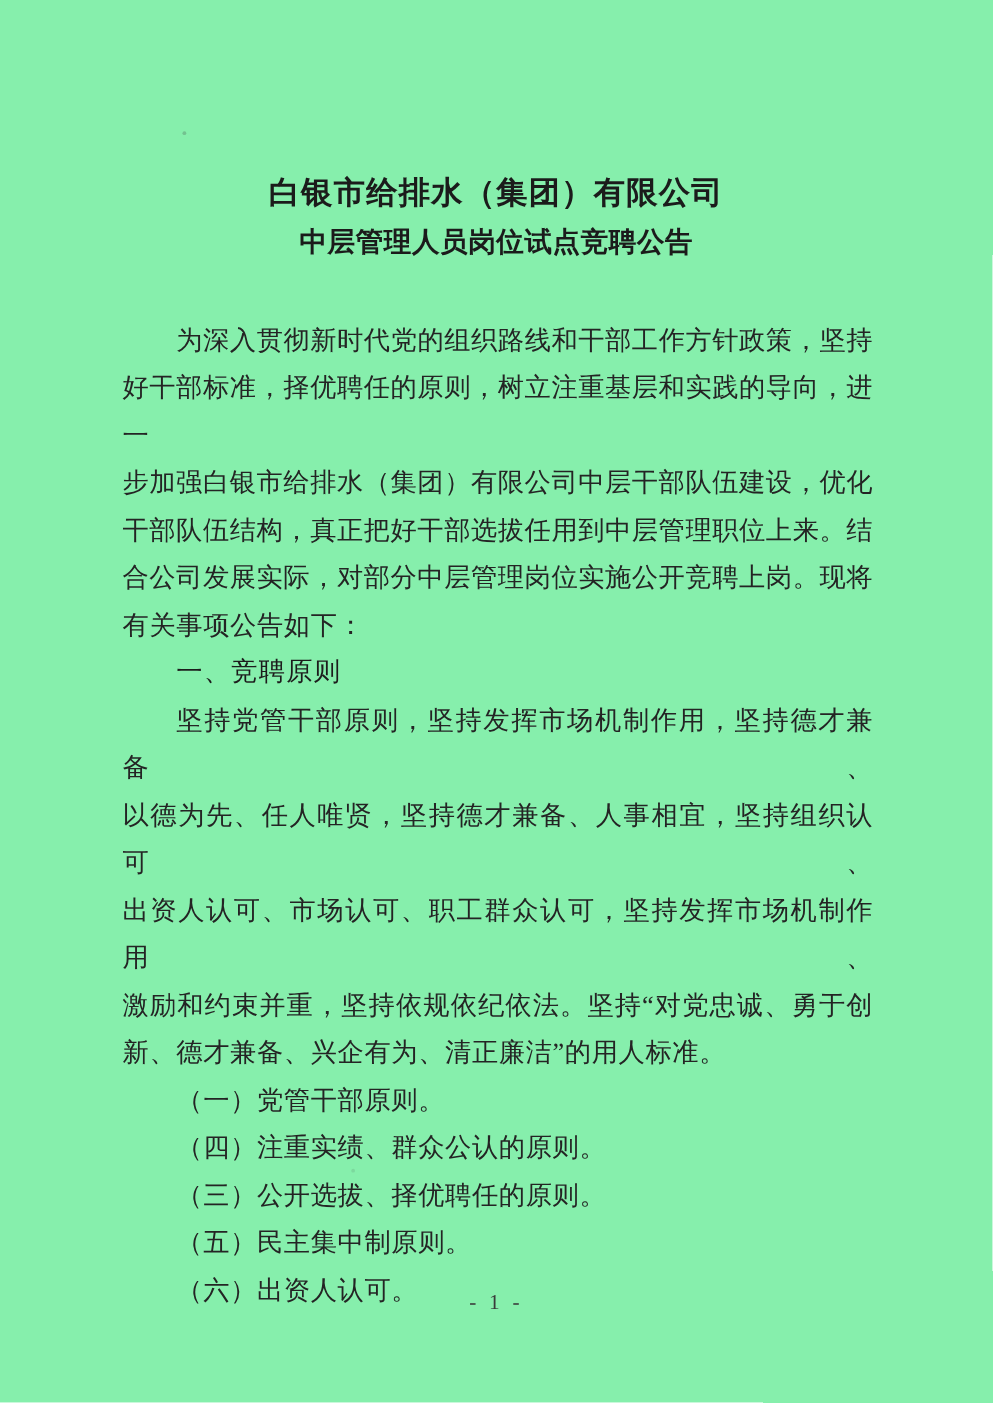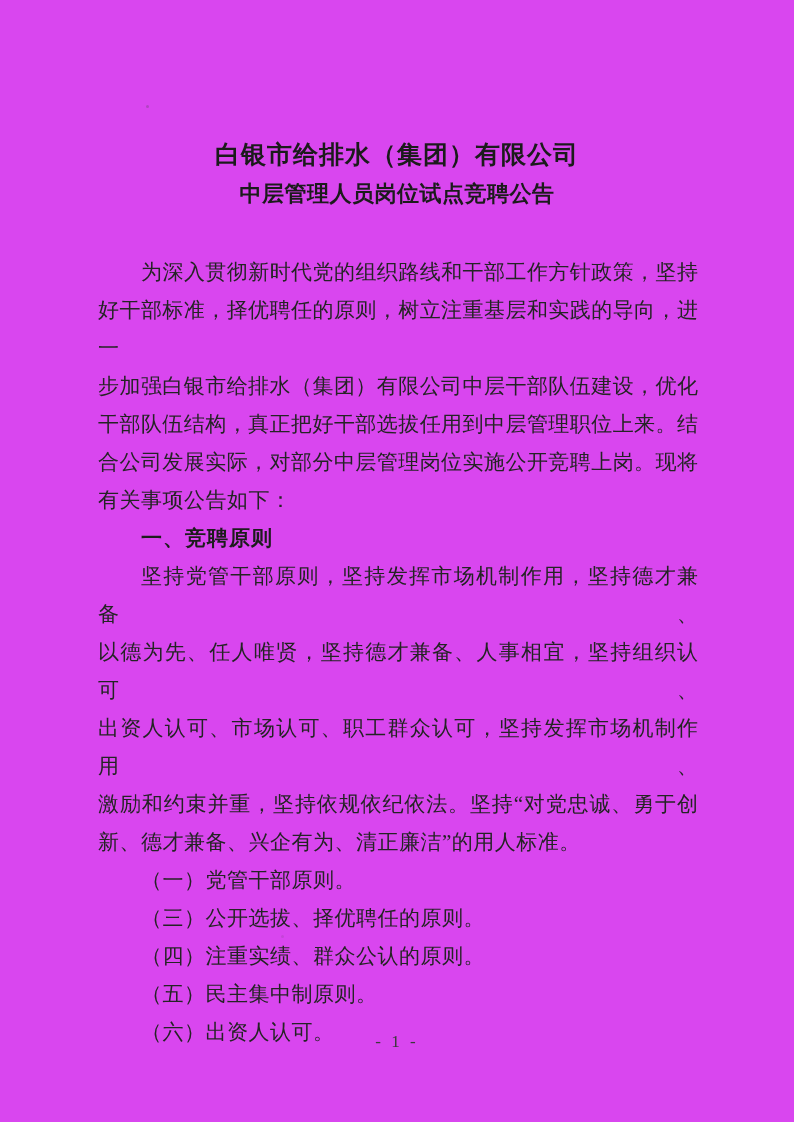--- a/index.html
+++ b/index.html
@@ -2,21 +2,21 @@
 <html><head>
 <meta charset="utf-8">
 <style>
   * { margin: 0; padding: 0; box-sizing: border-box; }
   html, body { background: #ffffff; }
   .page {
     position: relative;
     width: 794px;
     height: 1122px;
     margin: 0 auto;
-    background: #d946ef;
+    background: #86efac;
     color: #222222;
     font-family: "Liberation Serif", "DejaVu Serif", serif;
     overflow: hidden;
   }
   .title-block {
     position: absolute;
     top: 136px;
     left: 0;
     width: 100%;
     text-align: center;
@@ -49,21 +49,21 @@
   }
   .line.just {
     white-space: normal;
     text-align: justify;
     text-align-last: justify;
     letter-spacing: 0;
   }
   .line.ind { text-indent: 43px; }
   .line.heading {
     font-family: "Liberation Sans", "DejaVu Sans", sans-serif;
-    font-weight: 700;
+    font-weight: 400;
     font-size: 21px;
     letter-spacing: 1px;
     color: #1c1c1c;
   }
   .page-number {
     position: absolute;
     top: 1030px;
     left: 0;
     width: 100%;
     text-align: center;
@@ -100,21 +100,21 @@
     <div class="line just">干部队伍结构，真正把好干部选拔任用到中层管理职位上来。结</div>
     <div class="line just">合公司发展实际，对部分中层管理岗位实施公开竞聘上岗。现将</div>
     <div class="line">有关事项公告如下：</div>
     <div class="line heading ind">一、竞聘原则</div>
     <div class="line just ind">坚持党管干部原则，坚持发挥市场机制作用，坚持德才兼备、</div>
     <div class="line just">以德为先、任人唯贤，坚持德才兼备、人事相宜，坚持组织认可、</div>
     <div class="line just">出资人认可、市场认可、职工群众认可，坚持发挥市场机制作用、</div>
     <div class="line just">激励和约束并重，坚持依规依纪依法。坚持“对党忠诚、勇于创</div>
     <div class="line">新、德才兼备、兴企有为、清正廉洁”的用人标准。</div>
     <div class="line ind">（一）党管干部原则。</div>
+    <div class="line ind">（四）注重实绩、群众公认的原则。</div>
     <div class="line ind">（三）公开选拔、择优聘任的原则。</div>
-    <div class="line ind">（四）注重实绩、群众公认的原则。</div>
     <div class="line ind">（五）民主集中制原则。</div>
     <div class="line ind">（六）出资人认可。</div>
   </div>
 
   <div class="page-number">- 1 -</div>
 
 </div>
 
 </body></html>

